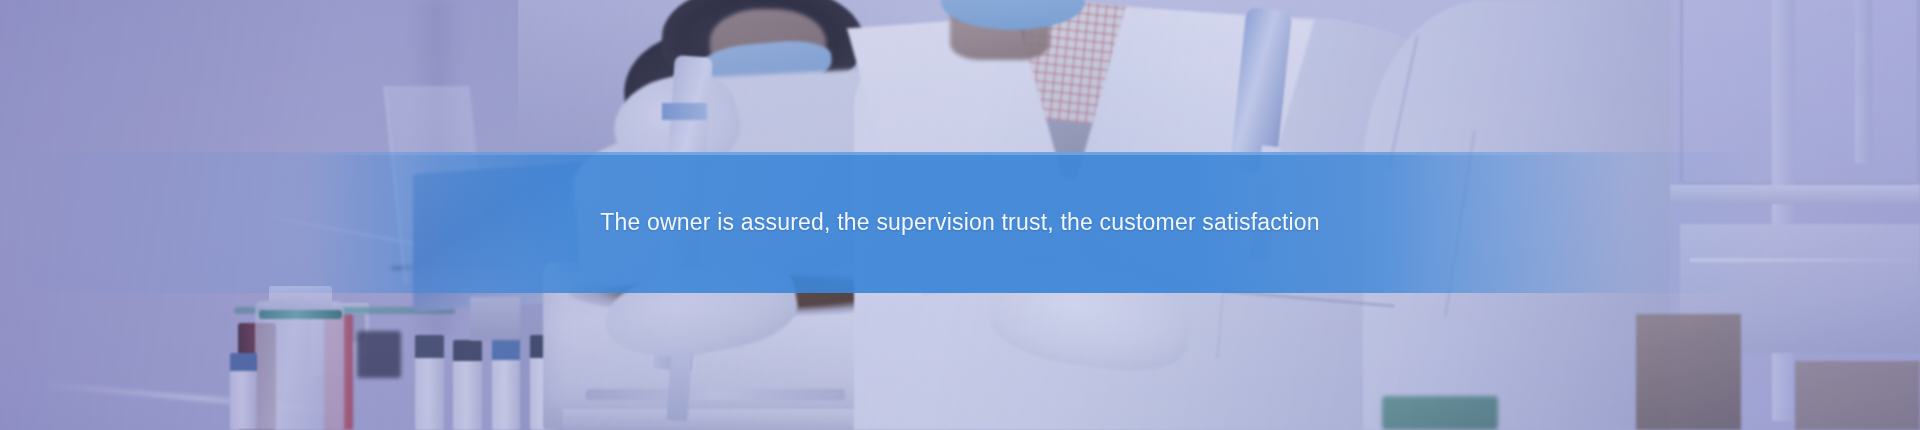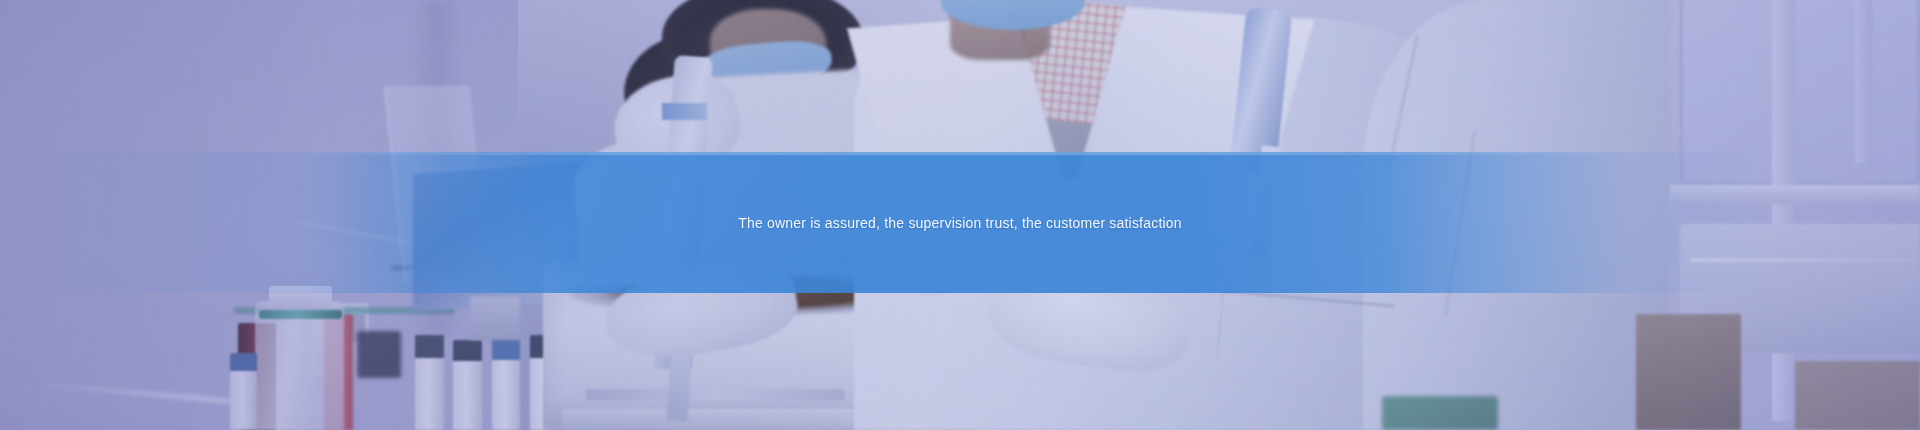--- a/index.html
+++ b/index.html
@@ -431,21 +431,21 @@
     color:#ffffff;
     font-size:48px;
     font-weight:400;
     letter-spacing:3px;
     line-height:1.08;
     white-space:nowrap;
     text-shadow:0 1px 3px rgba(20,60,110,.30);
   }
   .subline {
     color:#f2f7ff;
-    font-size:14px;
+    font-size:23px;
     font-weight:400;
     letter-spacing:.2px;
     white-space:nowrap;
     text-shadow:0 1px 2px rgba(20,60,110,.28);
   }
 </style>
 </head>
 <body>
 
 <div class="banner">

